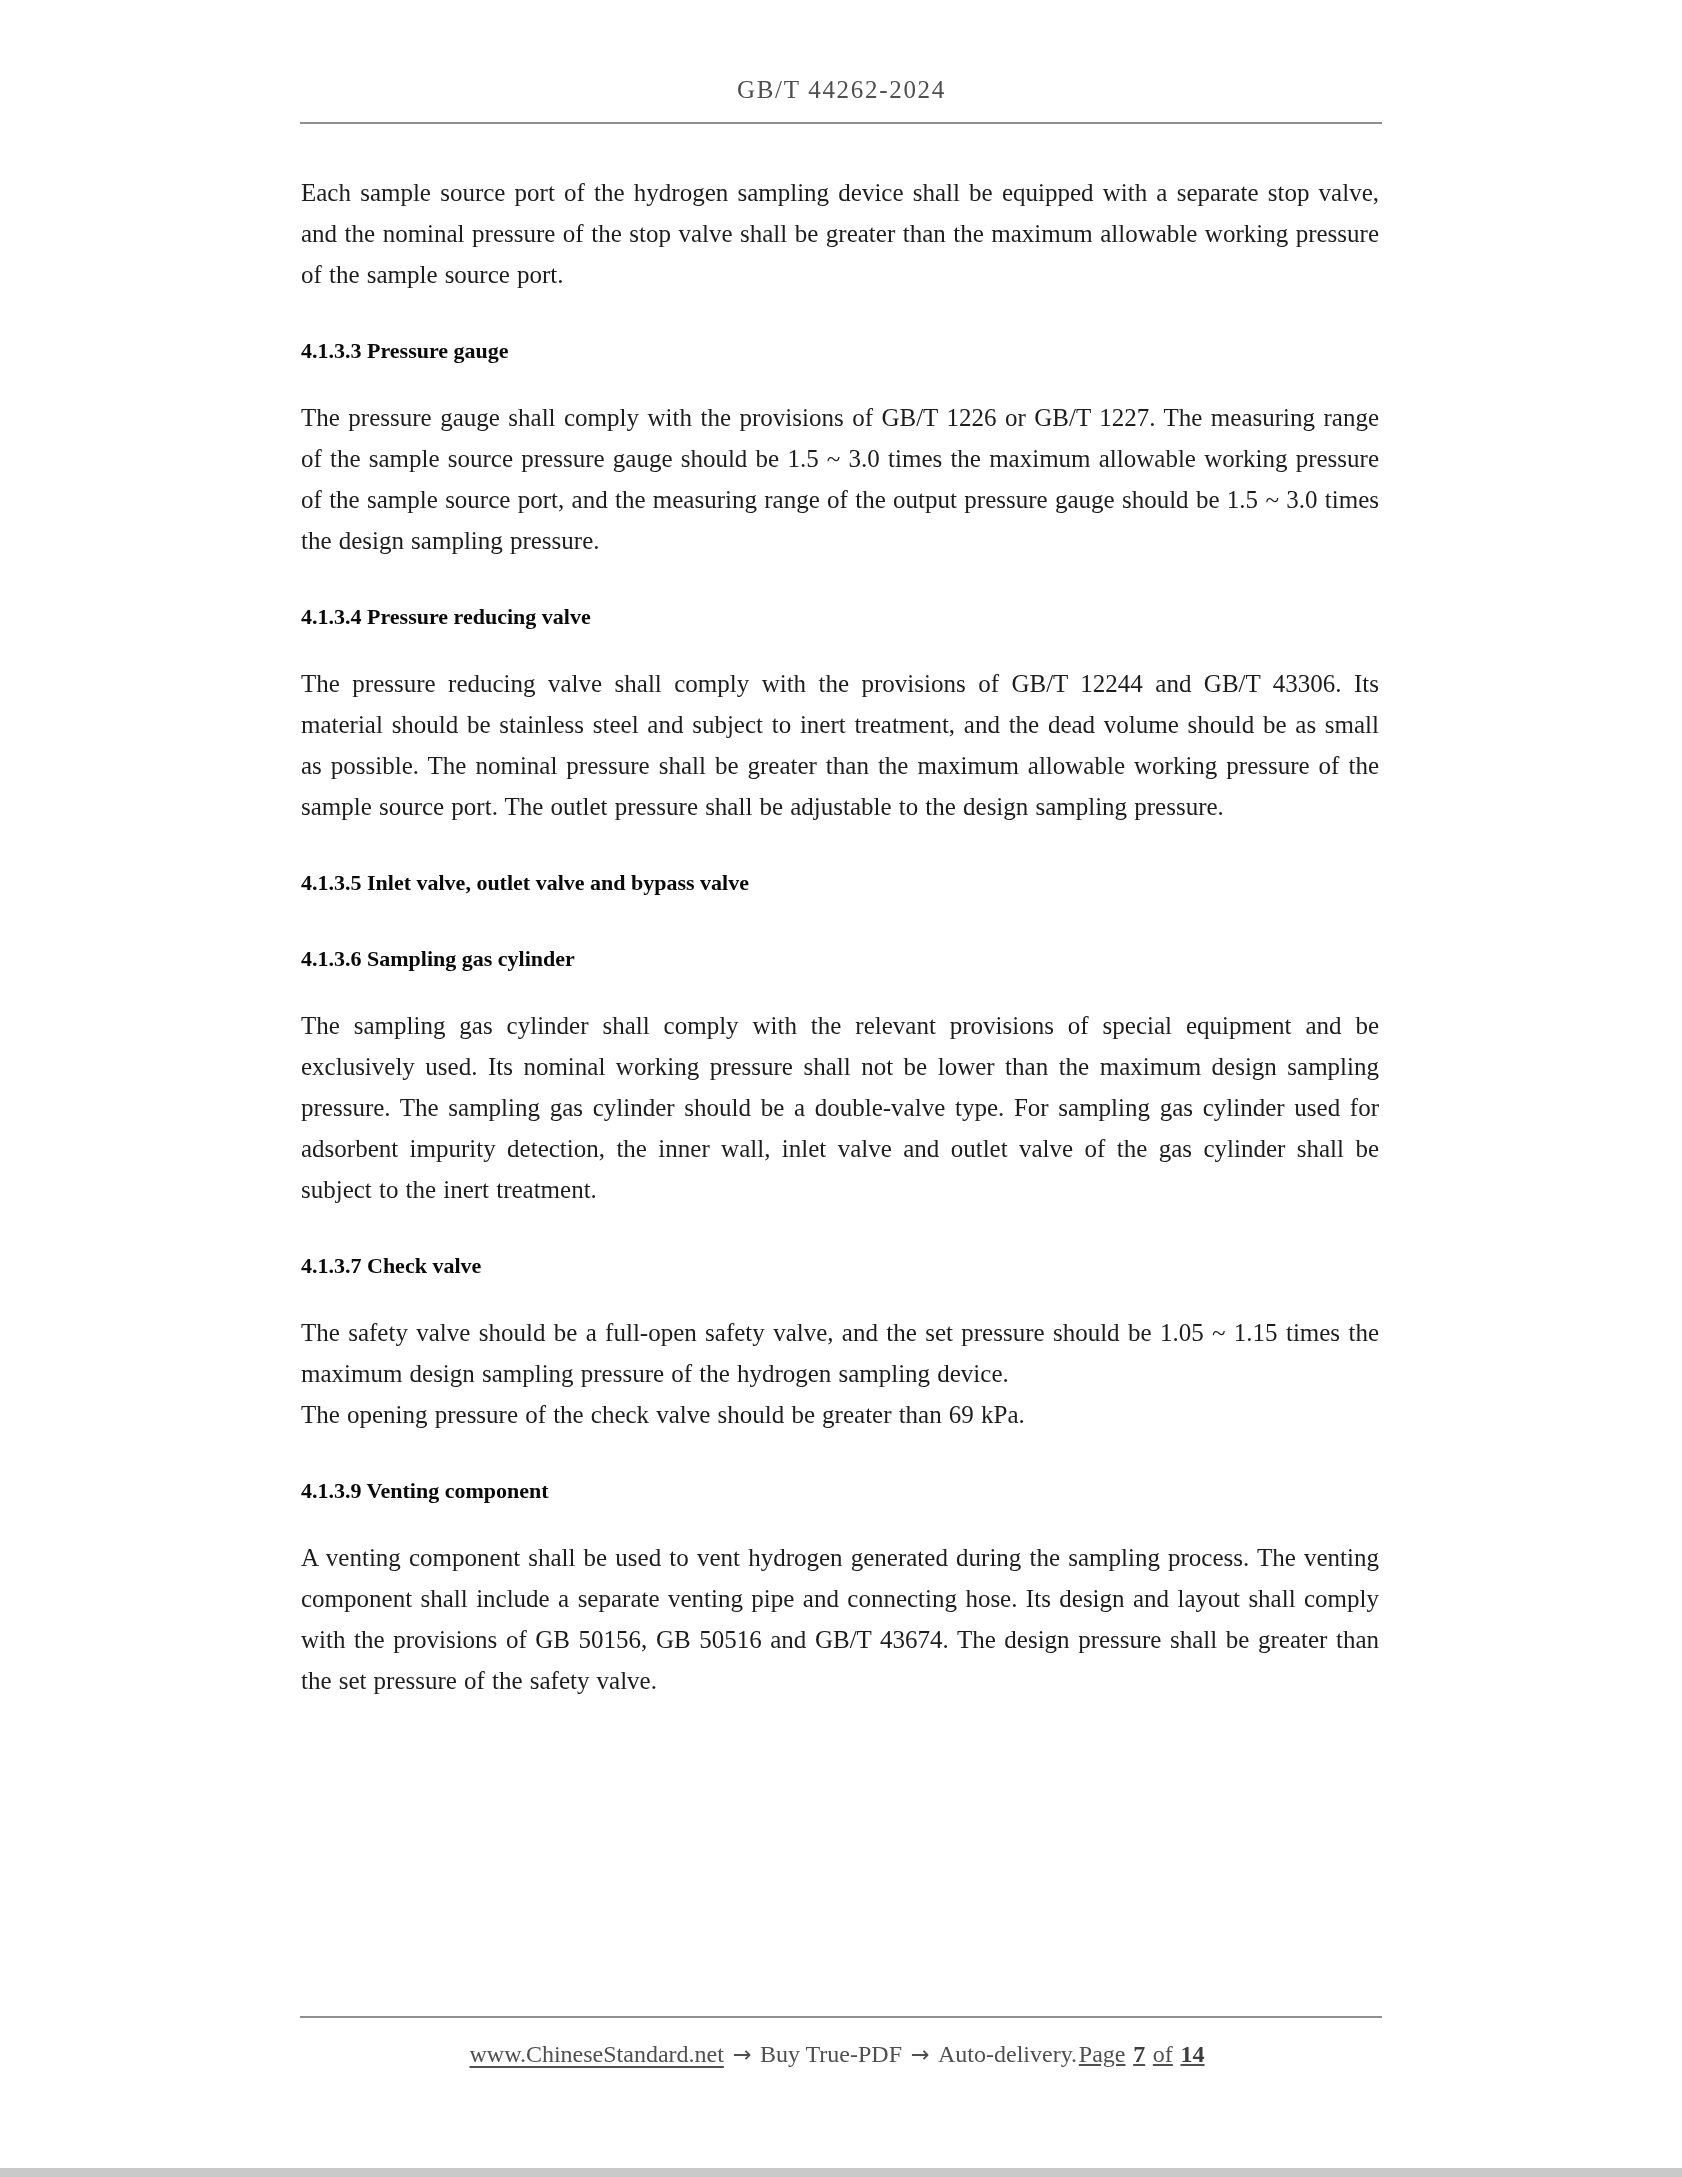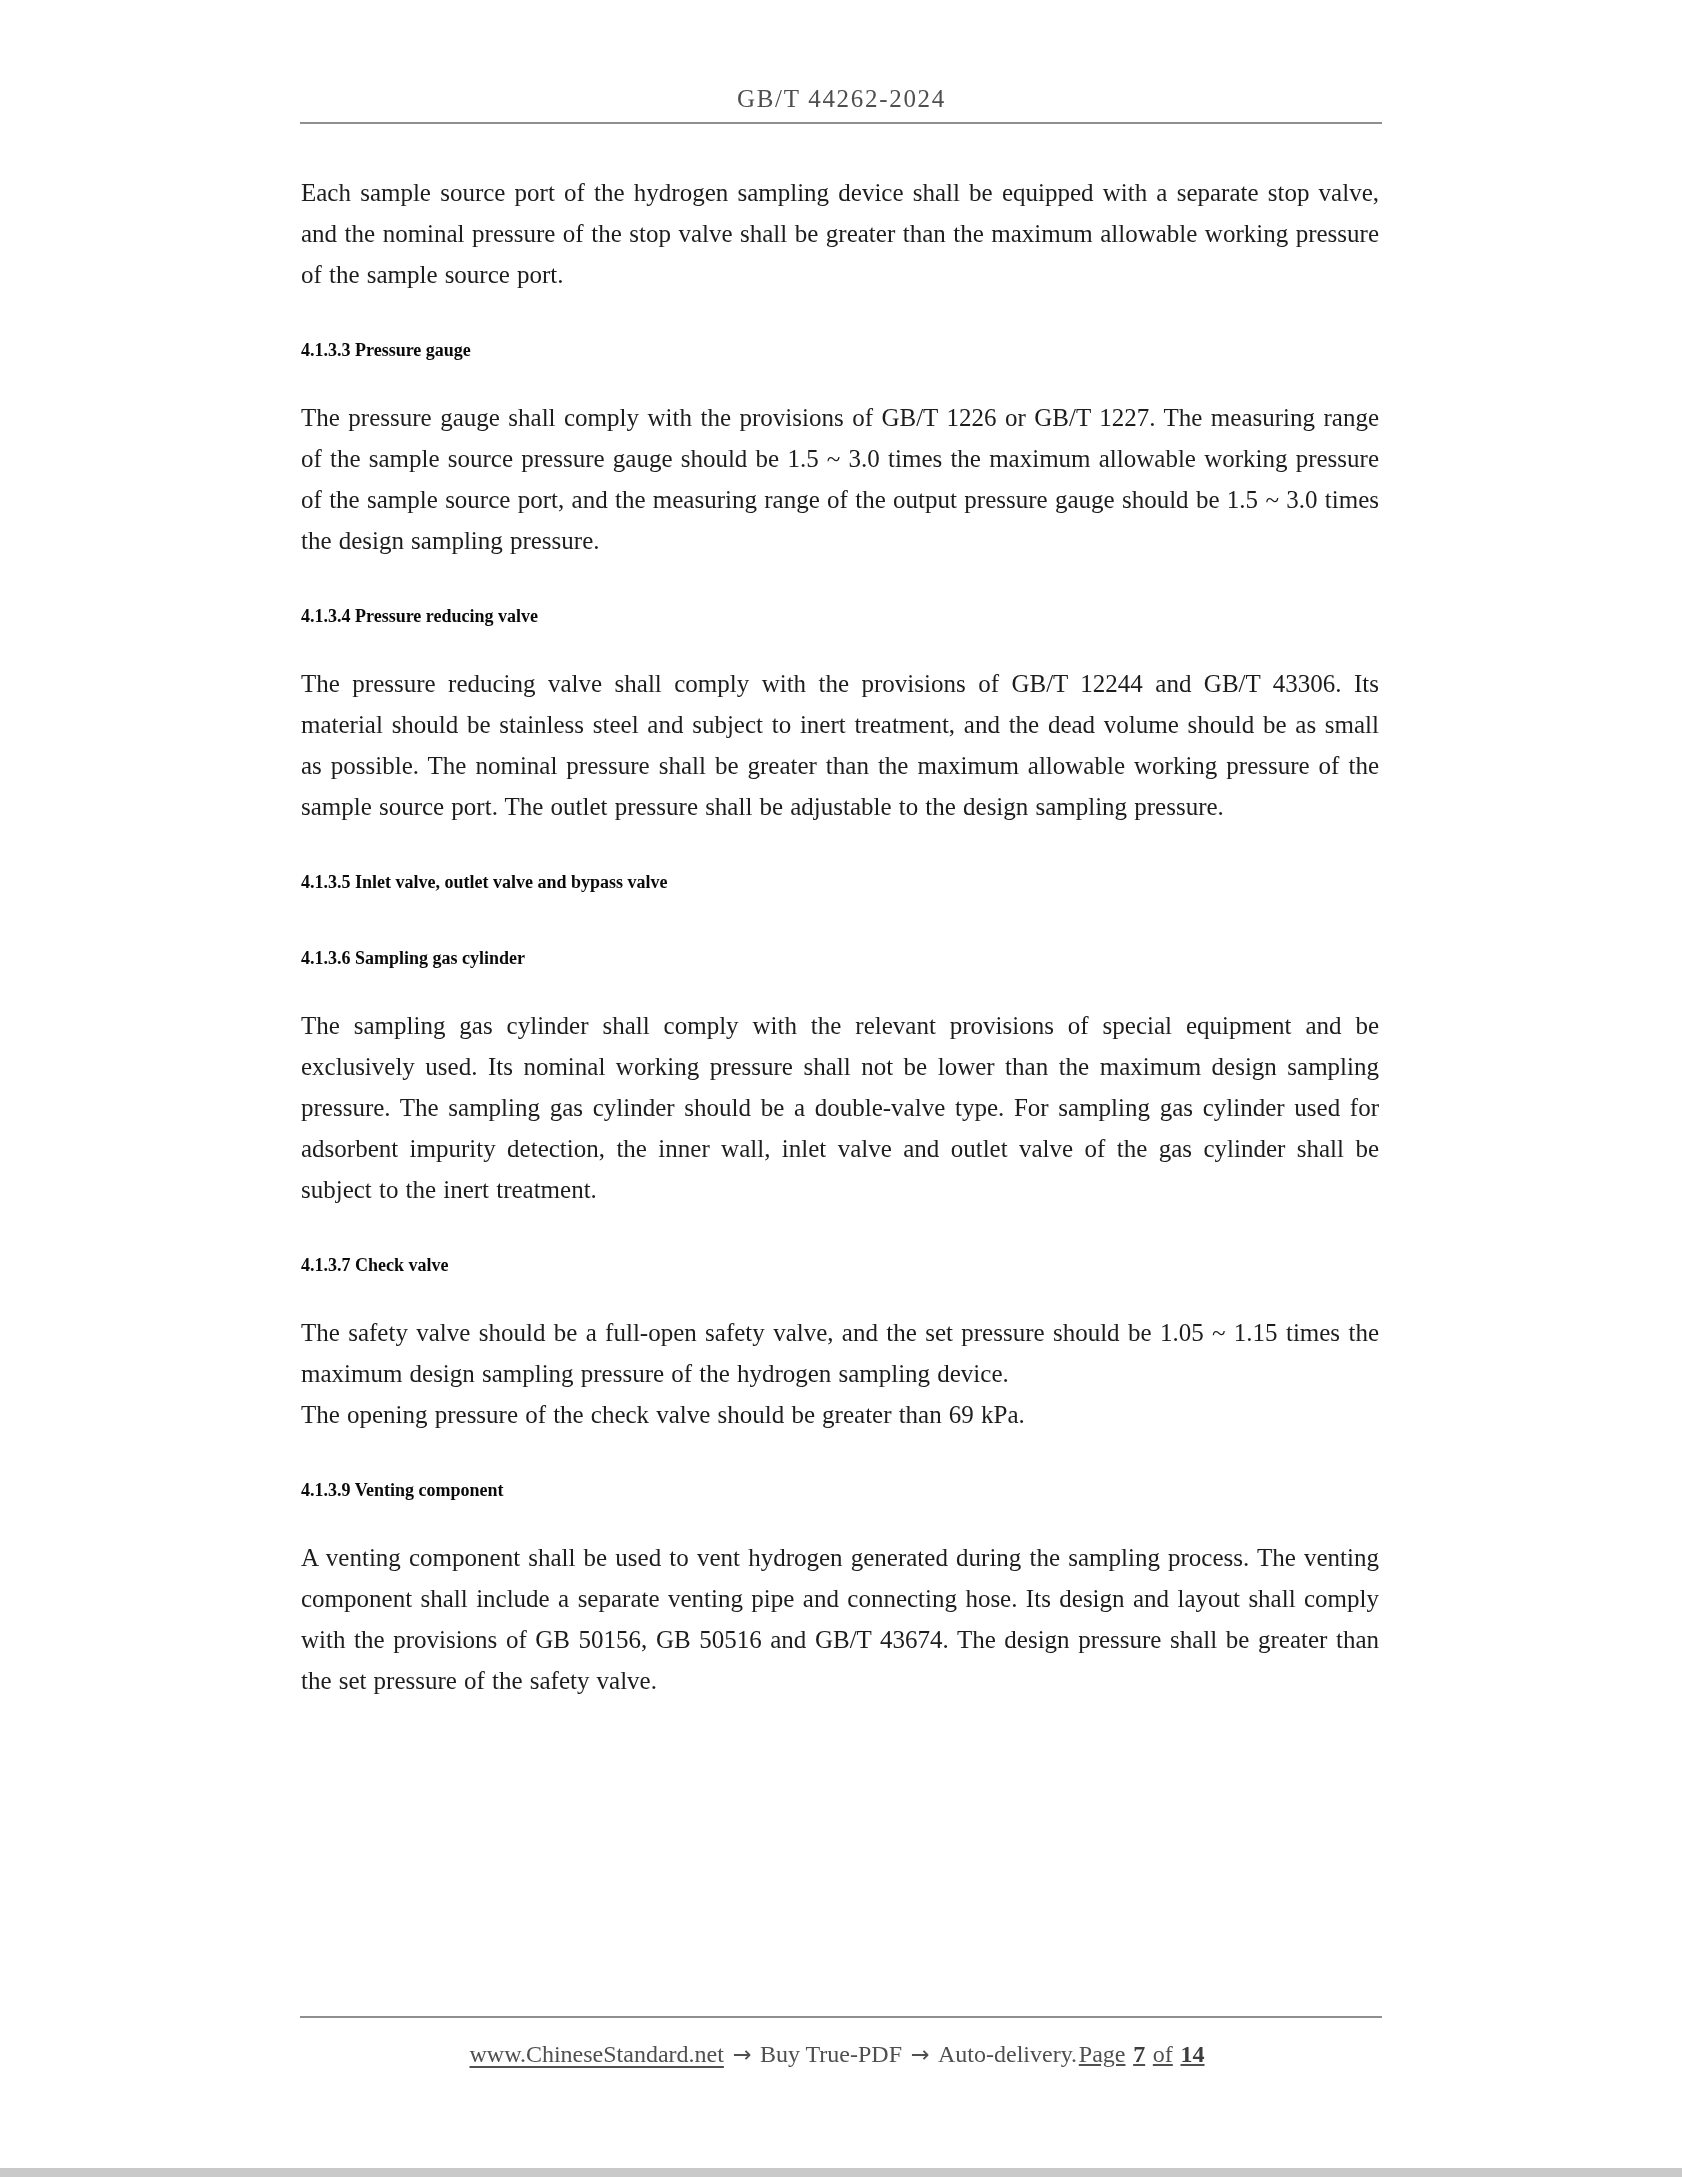--- a/index.html
+++ b/index.html
@@ -11,21 +11,21 @@
     position: relative;
     width: 1683px;
     height: 2177px;
     background: #ffffff;
     font-family: "Liberation Serif", serif;
     color: #1d1d1d;
     overflow: hidden;
   }
   .header-title {
     position: absolute;
-    top: 86px;
+    top: 77px;
     left: 301px;
     width: 1081px;
     text-align: center;
     font-size: 25px;
     line-height: 26px;
     color: #4f4f4f;
     letter-spacing: 1.7px;
   }
   .rule {
     position: absolute;
@@ -44,21 +44,21 @@
     font-size: 25px;
     line-height: 41px;
     text-align: justify;
     text-justify: inter-word;
   }
   .content p {
     margin: 0;
     word-spacing: 0.9px;
   }
   .content h2 {
-    font-size: 18px;
+    font-size: 22px;
     line-height: 41px;
     font-weight: bold;
     color: #0a0a0a;
     margin: 35px 0 26px 0;
     text-align: left;
   }
   .footer {
     position: absolute;
     top: 2034px;
     left: 301px;

